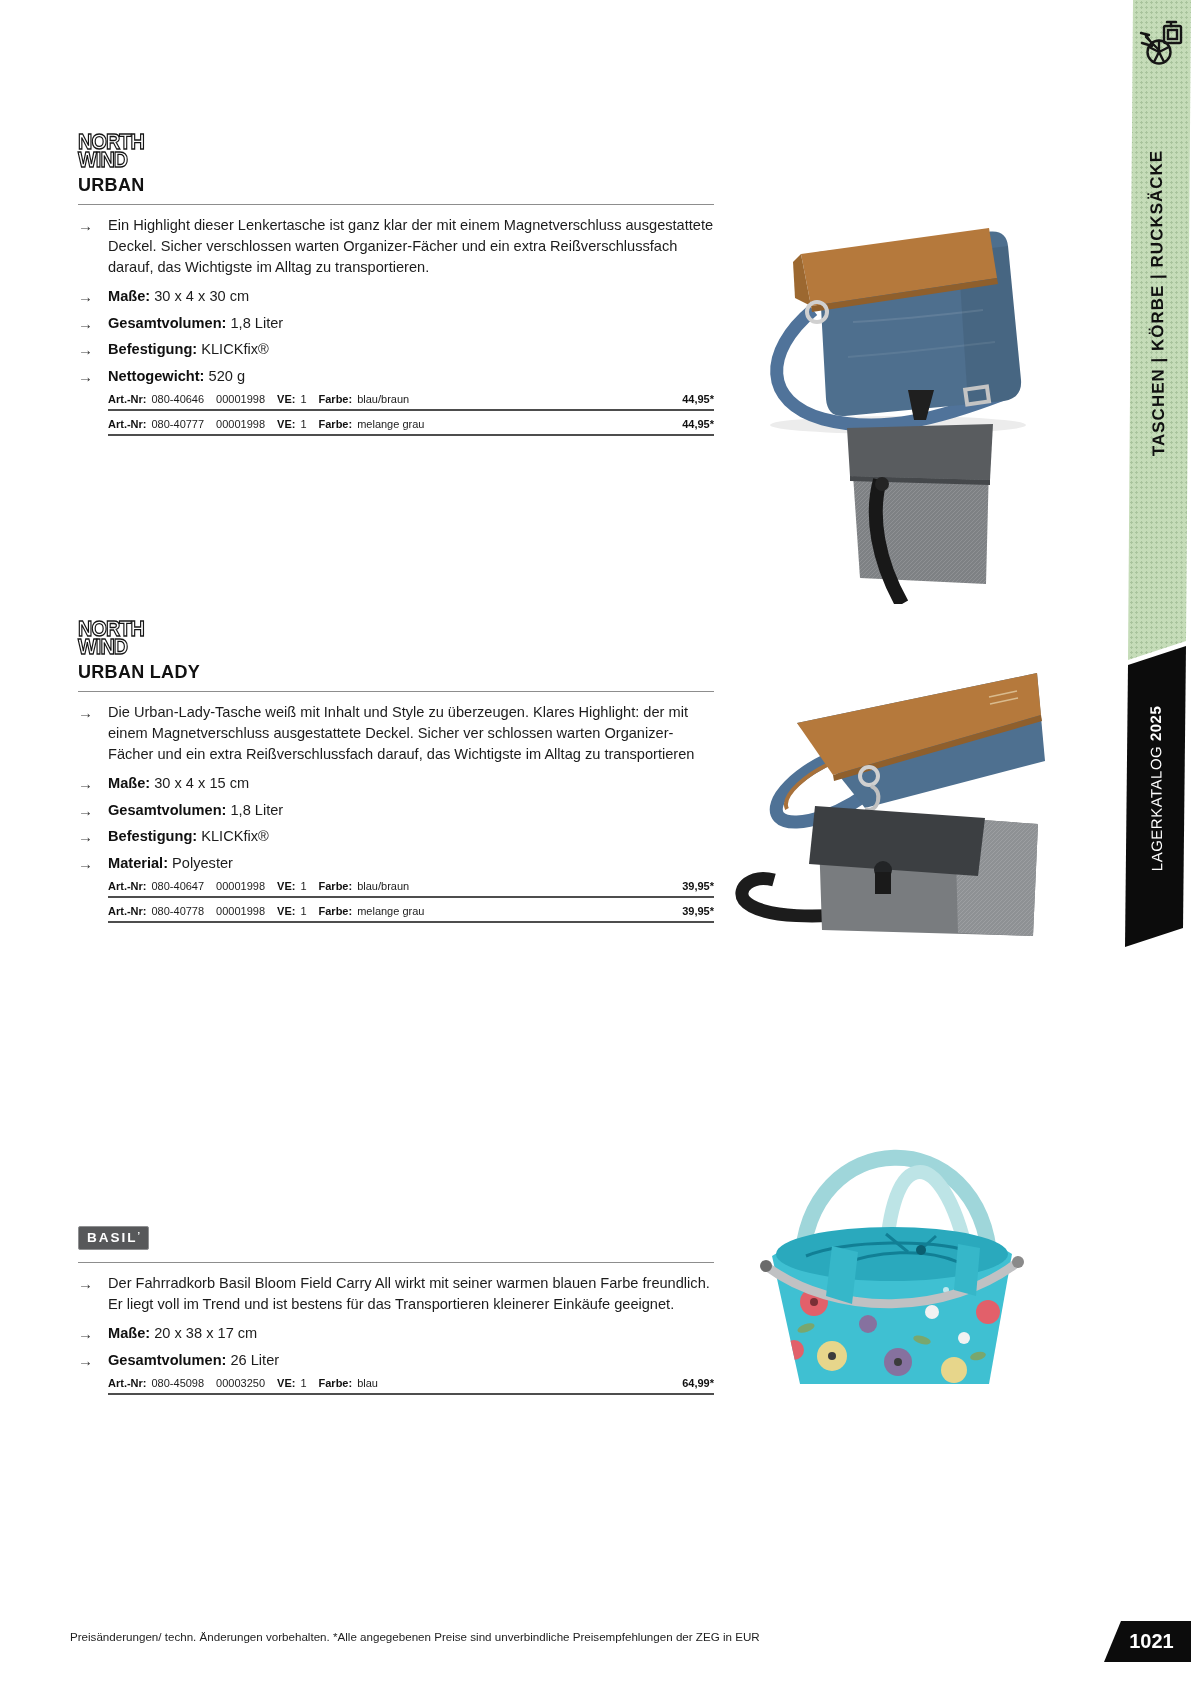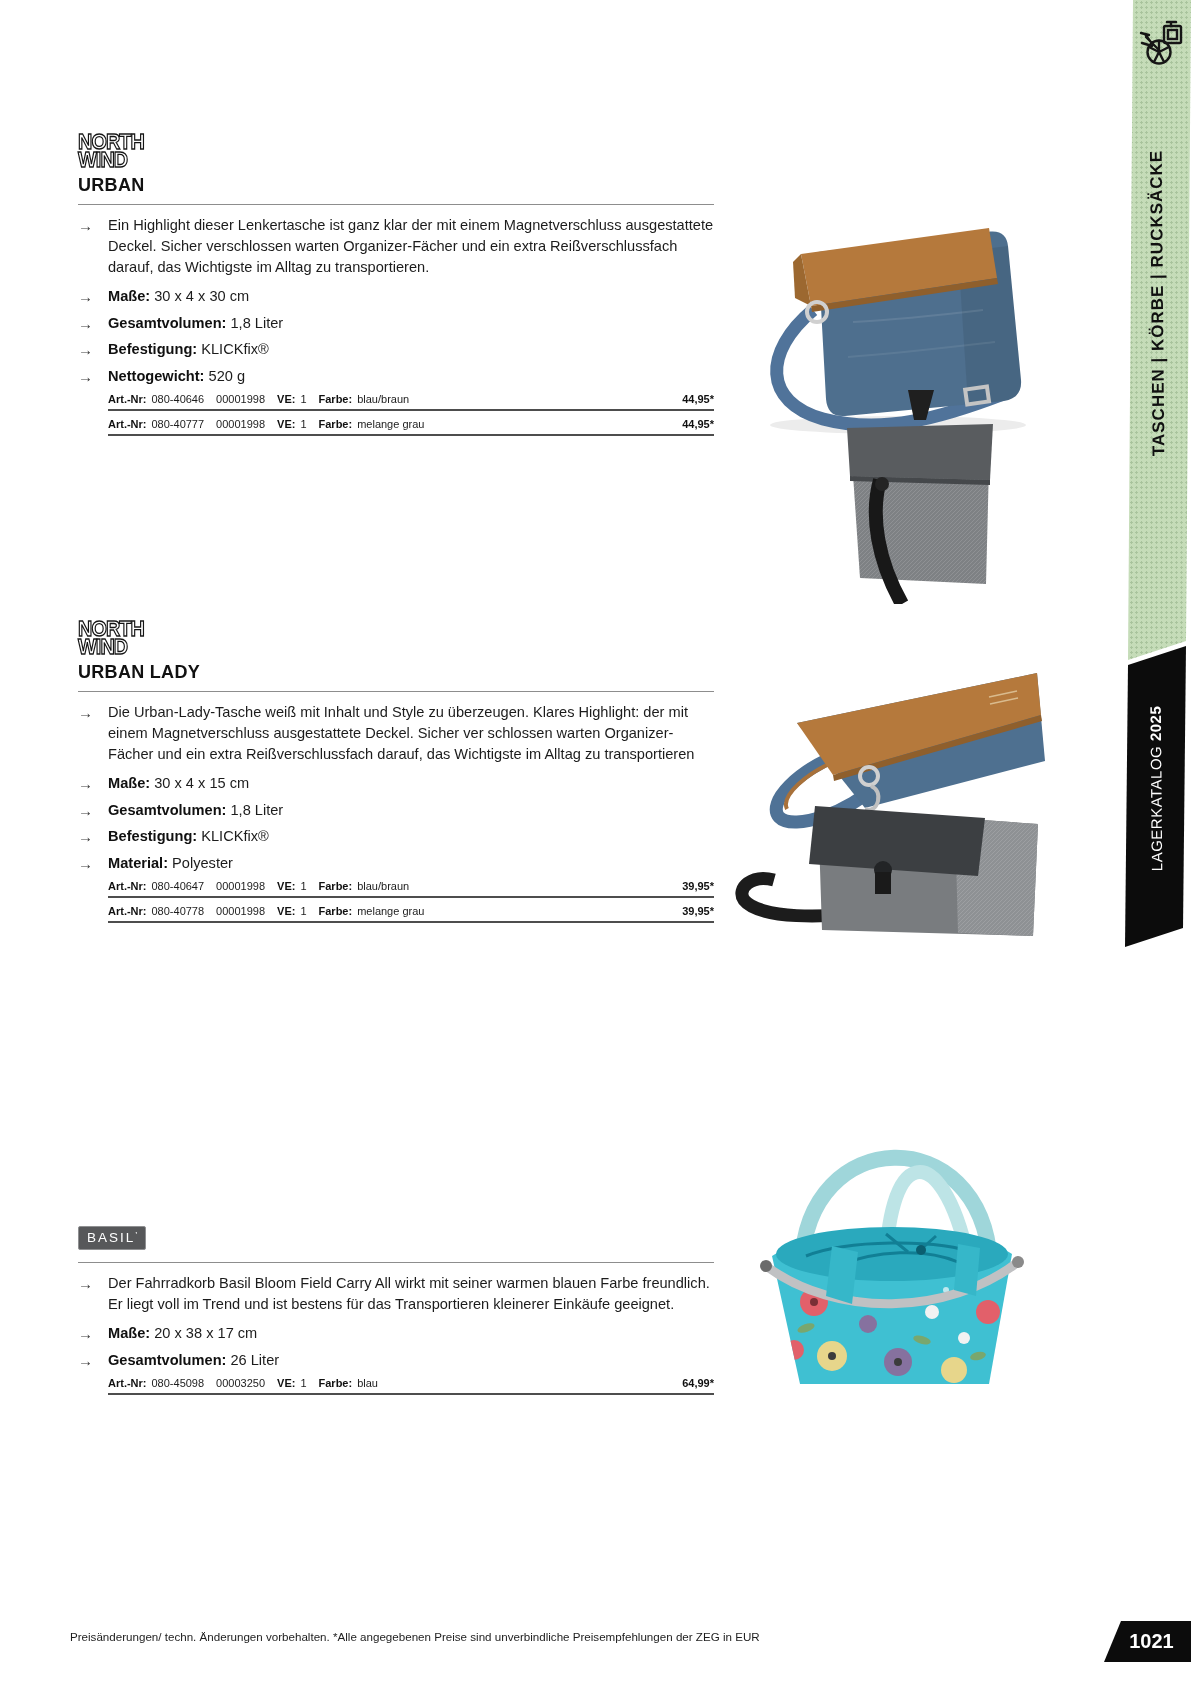--- a/index.html
+++ b/index.html
@@ -25,21 +25,21 @@
   .art{
     display:flex;align-items:baseline;font-size:11px;color:#1c1c1c;
     padding-bottom:4px;margin-bottom:7px;border-bottom:2px solid #4d4d4d;
   }
   .bl{font-weight:700;margin-right:5px;color:#101010;}
   .v{margin-right:12px;}
   .price{margin-left:auto;font-weight:700;color:#101010;}
   
   .basil-logo{
     display:inline-block;background:#57585a;border:1px solid #8f9092;border-radius:2px;
-    color:#fff;font-weight:400;font-size:13.5px;letter-spacing:2px;
+    color:#fff;font-weight:700;font-size:13.5px;letter-spacing:2px;
     padding:3px 8px 4px 8px;margin-bottom:12px;
   }
   .basil-mark{font-size:9px;vertical-align:top;letter-spacing:0;}
   
   .band-green{
     position:absolute;left:1124px;top:0;width:67px;height:672px;background:#c5dcb8;
     background-image:radial-gradient(circle, rgba(96,132,84,0.28) 1px, transparent 1.3px);
     background-size:5px 5px;
     -webkit-clip-path:polygon(9px 0, 67px 0, 62px 641px, 4px 660px);
     clip-path:polygon(9px 0, 67px 0, 62px 641px, 4px 660px);

